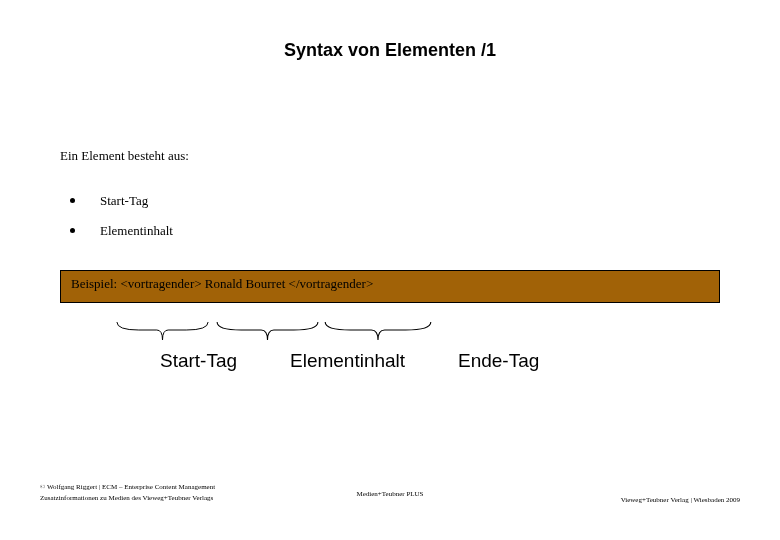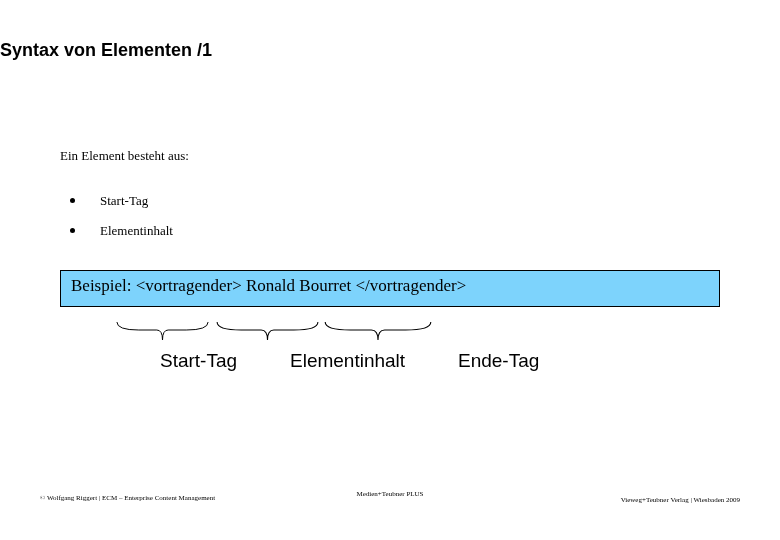--- a/index.html
+++ b/index.html
@@ -16,21 +16,21 @@
     position: relative;
     width: 780px;
     height: 540px;
     box-sizing: border-box;
   }
   .title {
     position: absolute;
     top: 40px;
     left: 0;
     right: 0;
-    text-align: left;
+    text-align: center;
     font-family: Arial, Helvetica, sans-serif;
     font-weight: 700;
     font-size: 18px;
   }
   .body {
     position: absolute;
     top: 148px;
     left: 60px;
     right: 60px;
     font-size: 13px;
@@ -54,23 +54,23 @@
     left: 10px;
     top: 6px;
     width: 5px;
     height: 5px;
     border-radius: 50%;
     background: #000;
   }
   .example-box {
     margin-top: 30px;
     border: 1px solid #000;
-    background: #7dd3fc;
+    background: #a16207;
     padding: 5px 10px 10px 10px;
-    font-size: 17px;
+    font-size: 13px;
     position: relative;
   }
   .example-text {
     white-space: nowrap;
   }
   
   .brace-row {
     position: absolute;
     left: 60px;
     right: 60px;
@@ -150,20 +150,21 @@
 
   <div class="labels">
     <span style="left:100px;">Start-Tag</span>
     <span style="left:230px;">Elementinhalt</span>
     <span style="left:398px;">Ende-Tag</span>
   </div>
 
   <div class="footer">
     <div class="fl">
       <div>© Wolfgang Riggert | ECM – Enterprise Content Management</div>
+      <div>Zusatzinformationen zu Medien des Vieweg+Teubner Verlags</div>
     </div>
     <div class="fc">Medien+Teubner PLUS</div>
     <div class="fr">
       <div>Vieweg+Teubner Verlag | Wiesbaden 2009</div>
     </div>
   </div>
 
 </div>
 
 </body></html>

